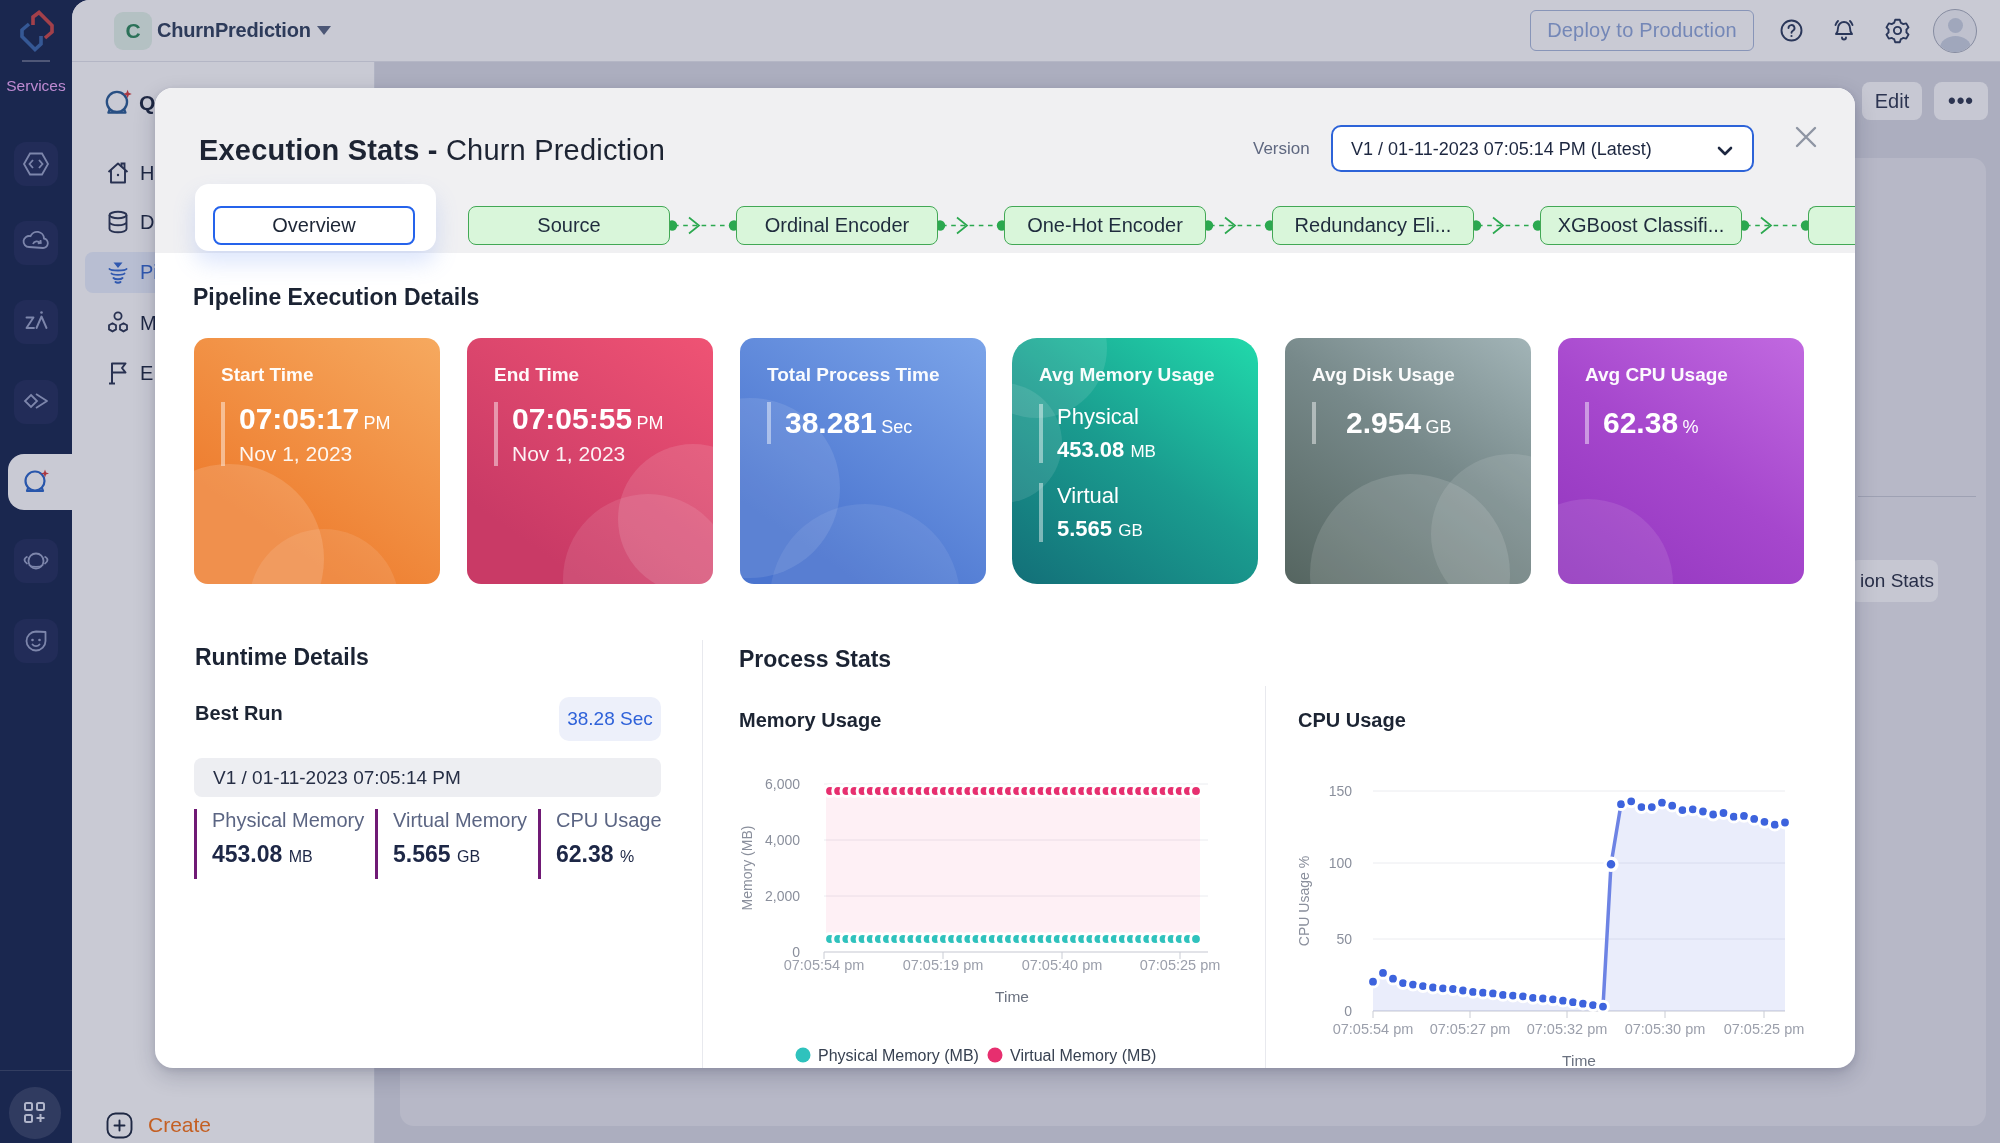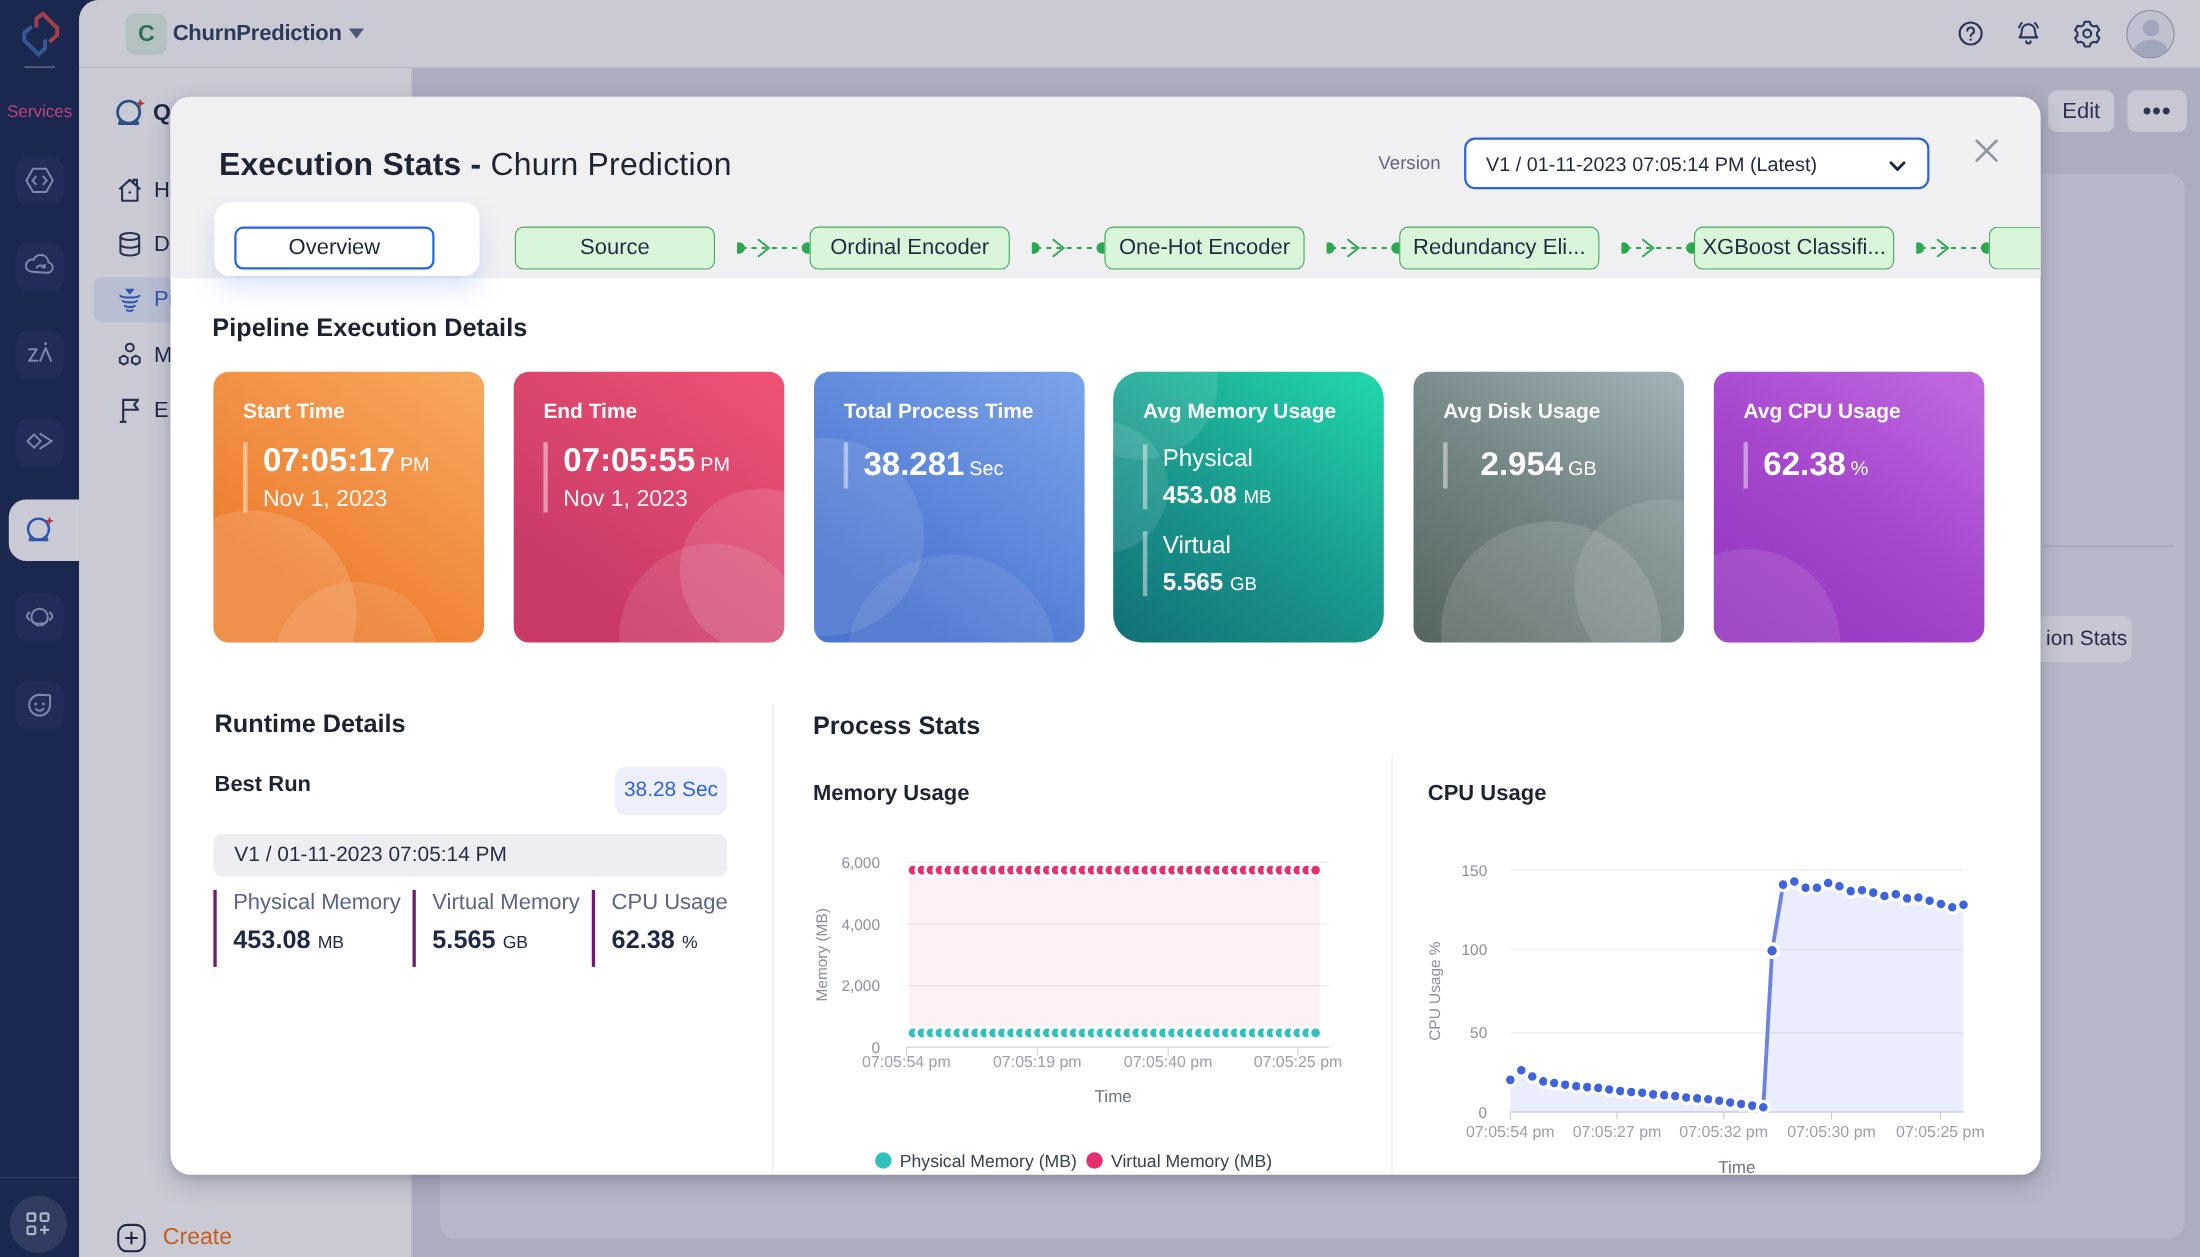--- a/index.html
+++ b/index.html
@@ -23,21 +23,21 @@
   #mhead { position:absolute; left:0; top:0; width:1700px; height:165px; background:#f0f0f2; }
   #mtitle { position:absolute; left:44px; top:46px; font-size:29px; color:#1d2433; font-weight:700; letter-spacing:0.2px; }
   #mtitle .lite { font-weight:400; }
   #verlabel { position:absolute; left:1098px; top:51px; font-size:17px; color:#5f6880; }
   #versel { position:absolute; left:1176px; top:37px; width:423px; height:47px; background:#fff; border:2px solid #2d63d8; border-radius:10px; }
   #versel .vtext { position:absolute; left:18px; top:12px; font-size:18px; color:#1d2740; }
   #mclose { position:absolute; left:1638px; top:36px; width:26px; height:26px; }
 
   
   #ovwrap { position:absolute; left:40px; top:96px; width:241px; height:67px; background:#fff; border-radius:14px; box-shadow:0 12px 22px rgba(100,140,240,0.22); }
-  .tabbtn { position:absolute; top:118px; height:39px; width:182px; border-radius:8px; font-size:20px; display:flex; align-items:center; justify-content:center; color:#1d2636; }
+  .tabbtn { position:absolute; top:118px; height:39px; width:202px; border-radius:8px; font-size:20px; display:flex; align-items:center; justify-content:center; color:#1d2636; }
   #ovbtn { left:58px; background:#fff; border:2px solid #2563eb; }
   .greenbox { background:#d9f6da; border:1.5px solid #42a855; color:#1f2c3d; }
   .conn { position:absolute; top:118px; width:66px; height:39px; }
 
   
   .h2 { position:absolute; font-size:23px; font-weight:700; color:#1b2333; }
 
   
   .card { position:absolute; top:250px; width:246px; height:246px; border-radius:14px; color:#fff; overflow:hidden; }
   .card .bub { position:absolute; border-radius:50%; background:rgba(255,255,255,0.14); }
@@ -69,21 +69,21 @@
   </div>
 </div>
 
 <div id="bgdeco" style="position:absolute; left:0; top:0; width:2000px; height:1143px; z-index:5;">
 
   <svg style="position:absolute; left:16px; top:8px;" width="42" height="46" viewBox="0 0 42 46">
     <path d="M17 17 L17 9 L23 4.5 L36 17.5 L36 24 L29 30" fill="none" stroke="#cc4949" stroke-width="3.6" stroke-linejoin="miter"></path>
     <path d="M25 28 L25 36 L19 41.5 L6 28.5 L6 22 L13 16" fill="none" stroke="#3c69ac" stroke-width="3.6" stroke-linejoin="miter"></path>
   </svg>
   <div style="position:absolute; left:22px; top:60px; width:28px; height:2px; background:rgba(255,255,255,0.3);"></div>
-  <div style="position:absolute; left:0px; top:93px; width:72px; text-align:center; font-size:15.5px; color:#ec4899;">Services</div>
+  <div style="position:absolute; left:0px; top:77px; width:72px; text-align:center; font-size:15.5px; color:#f0abfc;">Services</div>
 
   <div class="railbtn" style="top:142px;">
       <svg width="28" height="28" viewBox="0 0 28 28" fill="none" stroke="#9ba5c9" stroke-width="1.8">
         <path d="M8 3.5 L20 3.5 L26 14 L20 24.5 L8 24.5 L2 14 Z"></path>
         <path d="M11 10 L7.5 14 L11 18 M17 10 L20.5 14 L17 18"></path>
       </svg>
     </div>
   <div class="railbtn" style="top:221px;">
       <svg width="28" height="28" viewBox="0 0 28 28" fill="none" stroke="#9ba5c9" stroke-width="1.8">
         <path d="M7 18 a5.5 5.5 0 1 1 1.5-10.8 A7 7 0 0 1 22 9.5 a4.8 4.8 0 0 1 -1 9.5 Z"></path>
@@ -133,20 +133,21 @@
       <rect x="4" y="4" width="7" height="7" rx="1.5"></rect>
       <rect x="16" y="4" width="7" height="7" rx="1.5"></rect>
       <rect x="4" y="16" width="7" height="7" rx="1.5"></rect>
       <path d="M19.5 15 L19.5 23 M15.5 19 L23.5 19"></path>
     </svg>
 
   <div style="position:absolute; left:114px; top:12px; width:38px; height:38px; border-radius:9px; background:#e4f3e9; color:#2f8a5c; font-size:21px; font-weight:700; display:flex; align-items:center; justify-content:center;">C</div>
   <div style="position:absolute; left:157px; top:19px; font-size:20px; font-weight:700; letter-spacing:-0.2px; color:#32425f;">ChurnPrediction</div>
   <div style="position:absolute; left:317px; top:26px; width:0; height:0; border-left:7px solid transparent; border-right:7px solid transparent; border-top:9px solid #5b6883;"></div>
 
+  <div style="position:absolute; left:1530px; top:10px; width:224px; height:41px; border:1px solid #a9b9da; border-radius:6px; font-size:20px; font-weight:400; color:#8fa7d9; letter-spacing:0.2px; display:flex; align-items:center; justify-content:center;">Deploy to Production</div>
   <svg style="position:absolute; left:1780px; top:19px;" width="23" height="23" viewBox="0 0 23 23" fill="none" stroke="#2e3d5e" stroke-width="1.9">
       <circle cx="11.5" cy="11.5" r="10"></circle>
       <path d="M8.5 9 a3 3 0 1 1 4.2 2.8 c-1 .5-1.2 1-1.2 2" stroke-linecap="round"></path>
       <circle cx="11.5" cy="17" r="1.1" fill="#2e3d5e" stroke="none"></circle>
     </svg>
   <svg style="position:absolute; left:1831px; top:18px;" width="26" height="26" viewBox="0 0 26 26" fill="none" stroke="#2e3d5e" stroke-width="1.9">
       <path d="M13 4 a6 6 0 0 1 6 6 c0 4 1 5 2 6 L5 16 c1-1 2-2 2-6 a6 6 0 0 1 6-6 Z" stroke-linejoin="round"></path>
       <path d="M11 19.5 a2 2 0 0 0 4 0" stroke-linecap="round"></path>
       <path d="M4.5 7 a9 9 0 0 1 2.5-4 M21.5 7 a9 9 0 0 0 -2.5-4" stroke-linecap="round"></path>
     </svg>

